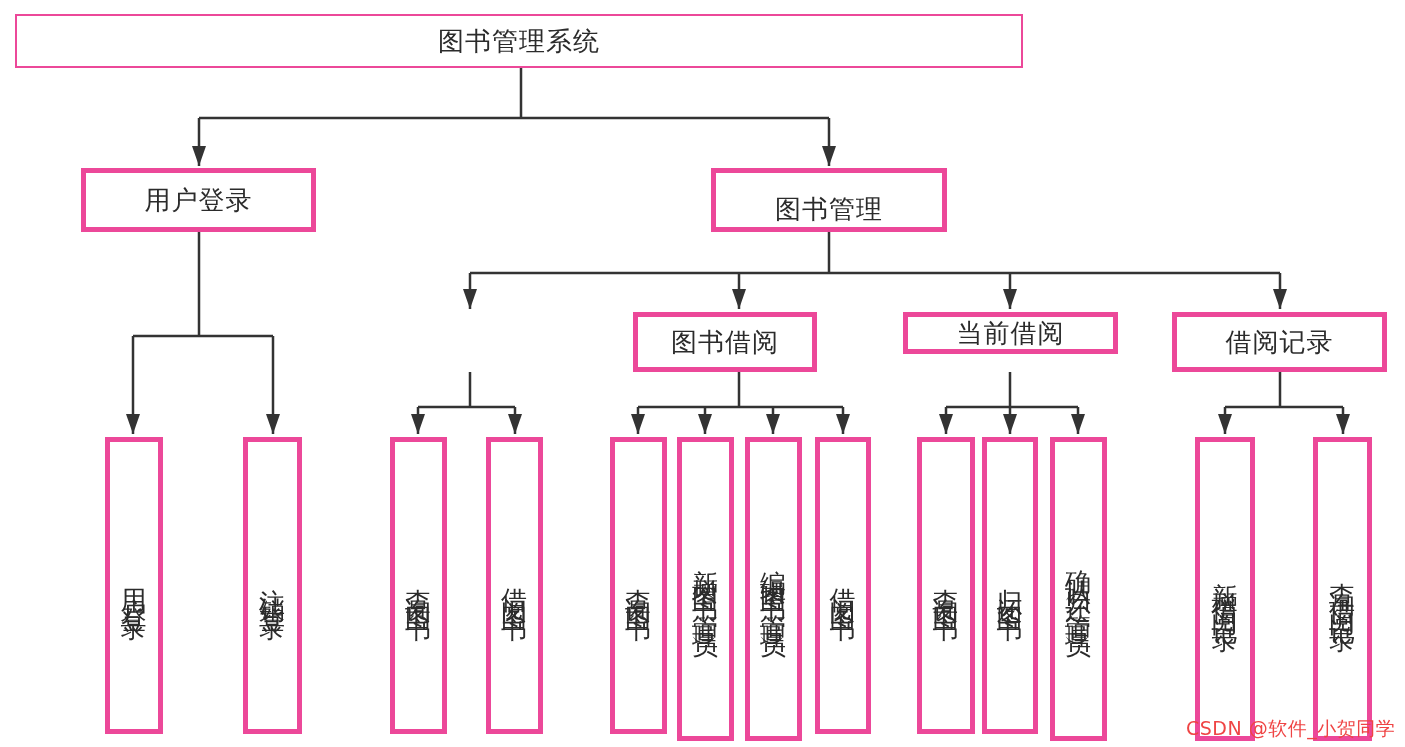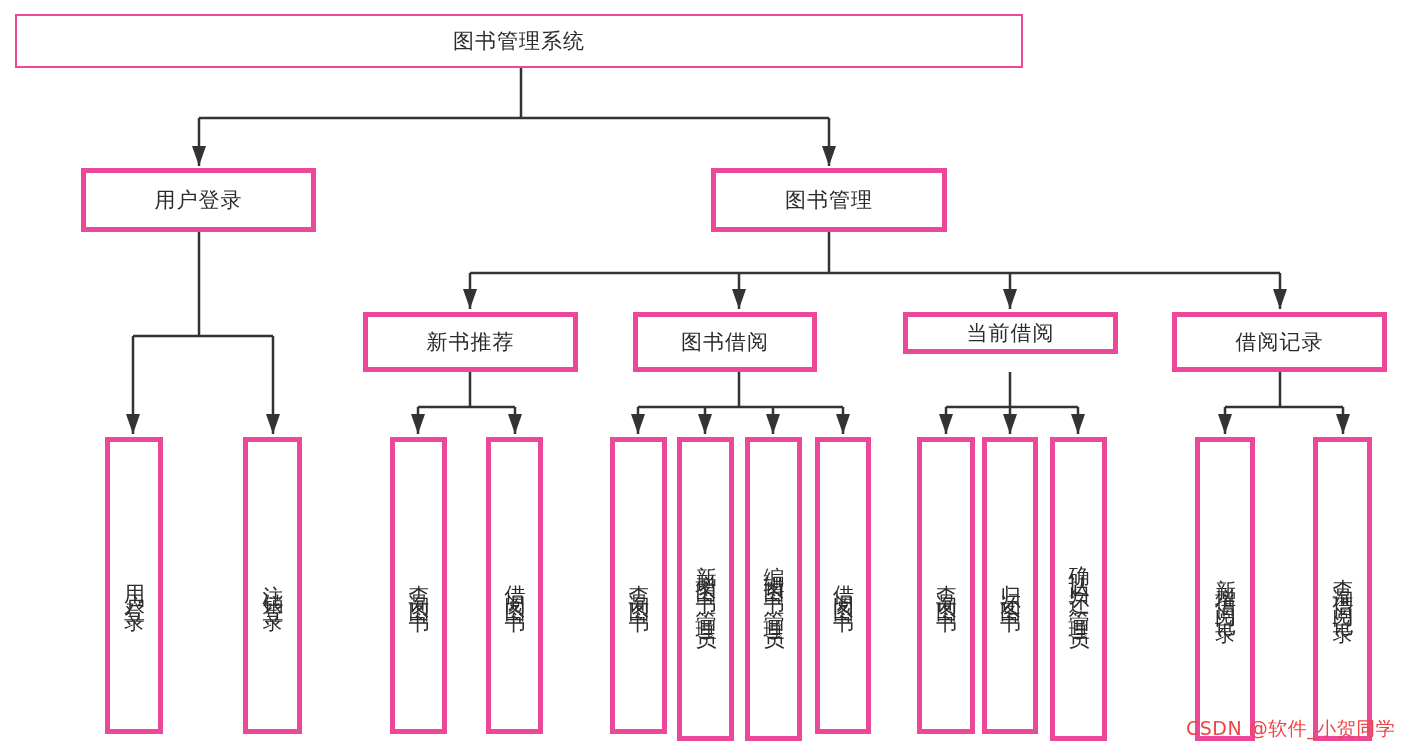--- a/index.html
+++ b/index.html
@@ -18,21 +18,21 @@
   }
   .node {
     position: absolute;
     box-sizing: border-box;
     background: #ffffff;
     border: 5px solid #ec4899;
     display: flex;
     align-items: center;
     justify-content: center;
     color: #2b2b2b;
-    font-size: 21px;
+    font-size: 26px;
     letter-spacing: 1px;
     z-index: 2;
     white-space: nowrap;
   }
   .node.root { border-width: 2.5px; }
   .vnode span {
     writing-mode: vertical-rl;
     text-orientation: mixed;
     letter-spacing: 9px;
     line-height: 1;
@@ -109,27 +109,24 @@
     </g>
   </svg>
 
   <div class="node root" style="left:15px;top:14px;width:1008px;height:54px;">
     <span>图书管理系统</span>
   </div>
 
   <div class="node" style="left:81px;top:168px;width:235px;height:64px;">
     <span>用户登录</span>
   </div>
-  <div class="node" style="left:711px;top:168px;width:236px;height:64px;">
+  <div class="node" style="left:711px;top:168px;width:236px;height:64px;align-items:flex-end;">
     <span>图书管理</span>
   </div>
 
-  <div class="node" style="left:363px;top:312px;width:215px;height:60px;">
-    <span>新书推荐</span>
-  </div>
   <div class="node" style="left:633px;top:312px;width:184px;height:60px;">
     <span>图书借阅</span>
   </div>
   <div class="node" style="left:903px;top:312px;width:215px;height:42px;">
     <span>当前借阅</span>
   </div>
   <div class="node" style="left:1172px;top:312px;width:215px;height:60px;">
     <span>借阅记录</span>
   </div>
 

